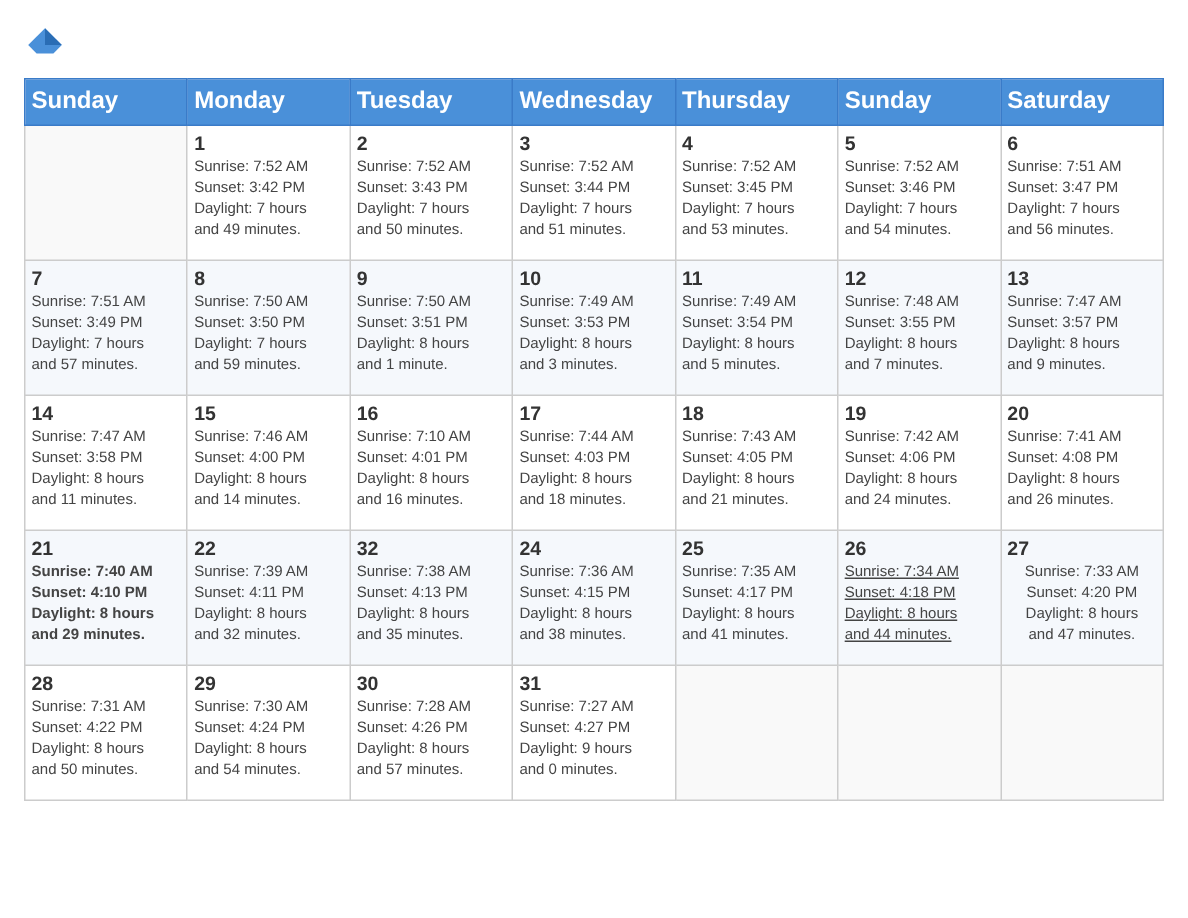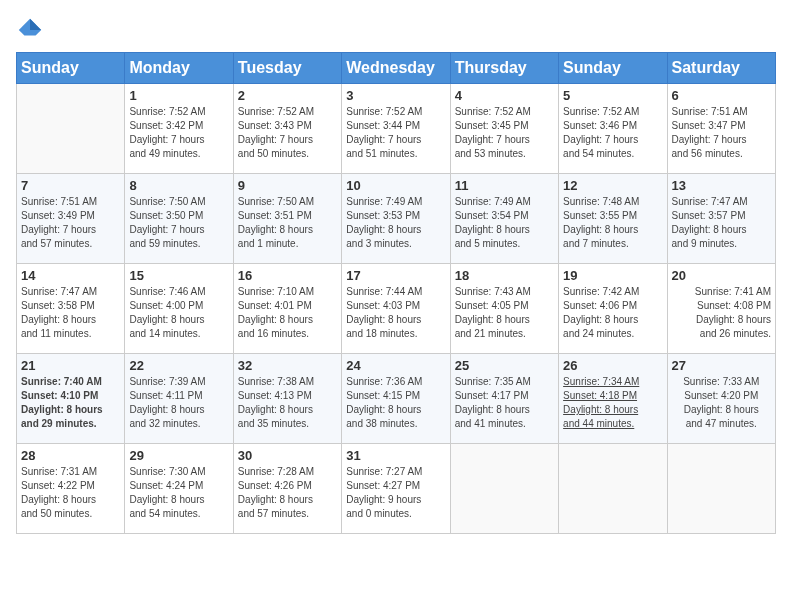--- a/index.html
+++ b/index.html
@@ -255,21 +255,21 @@
         </td>
         <td>
           <span class="day-number">19</span>
           <div class="day-info" style="white-space: pre-line;">Sunrise: 7:42 AM
 Sunset: 4:06 PM
 Daylight: 8 hours
 and 24 minutes.</div>
         </td>
         <td>
           <span class="day-number">20</span>
-          <div class="day-info" style="white-space: pre-line; text-align: right;">Sunrise: 7:41 AM
+          <div class="day-info" style="white-space: pre-line;">Sunrise: 7:41 AM
 Sunset: 4:08 PM
 Daylight: 8 hours
 and 26 minutes.</div>
         </td>
       </tr>
       <tr>
         <td>
           <span class="day-number">21</span>
           <div class="day-info" style="white-space: pre-line; font-weight: bold;">Sunrise: 7:40 AM
 Sunset: 4:10 PM

